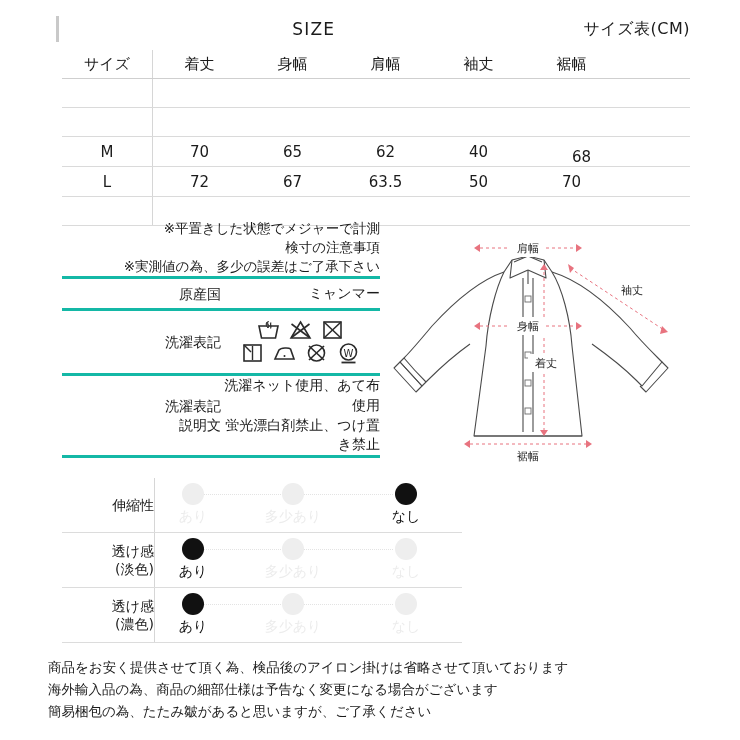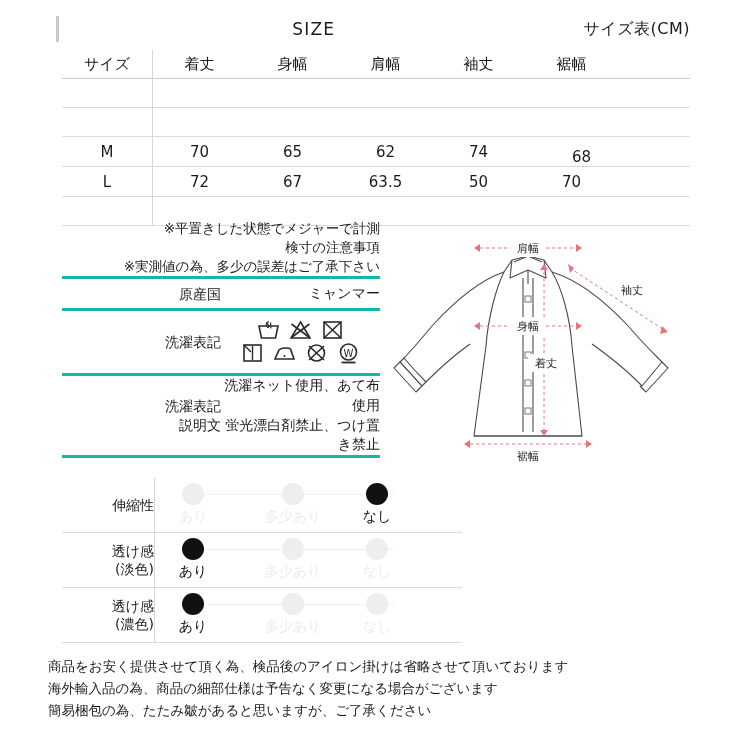--- a/index.html
+++ b/index.html
@@ -198,42 +198,41 @@
   .opt.selected .dot { background: #111111; }
   .opt .otext {
     margin-top: 3px;
     font-size: 14px;
     color: #ececec;
     white-space: nowrap;
   }
   .opt.selected .otext { color: #111111; }
   .opt.p0 { left: 12px; }
   .opt.p1 { left: 112px; }
-  .opt.p2 { left: 196px; }
+  .opt.p2 { left: 225px; }
 
   
   .diagram {
     position: absolute;
     left: 392px;
     top: 226px;
     width: 306px;
     height: 240px;
   }
   .diagram svg { display: block; }
 
   
   .footer-note {
     position: absolute;
     left: 48px;
     top: 657px;
     width: 660px;
     font-size: 13.5px;
     line-height: 1.62;
     color: #1b1b1b;
-    font-family: Liberation Mono, monospace;
   }
   .footer-note span { display: block; }
 </style>
 </head>
 <body>
 
 <div class="page">
 
   <div class="size-header">
     <div class="accent-bar"></div>
@@ -270,21 +269,21 @@
         <td></td>
         <td></td>
         <td></td>
         <td></td>
       </tr>
       <tr class="data-row">
         <td>M</td>
         <td class="vline">70</td>
         <td>65</td>
         <td>62</td>
-        <td>74</td>
+        <td>40</td>
         <td><span class="cell-shift">68</span></td>
         <td></td>
       </tr>
       <tr class="data-row">
         <td>L</td>
         <td class="vline">72</td>
         <td>67</td>
         <td>63.5</td>
         <td>50</td>
         <td>70</td>

